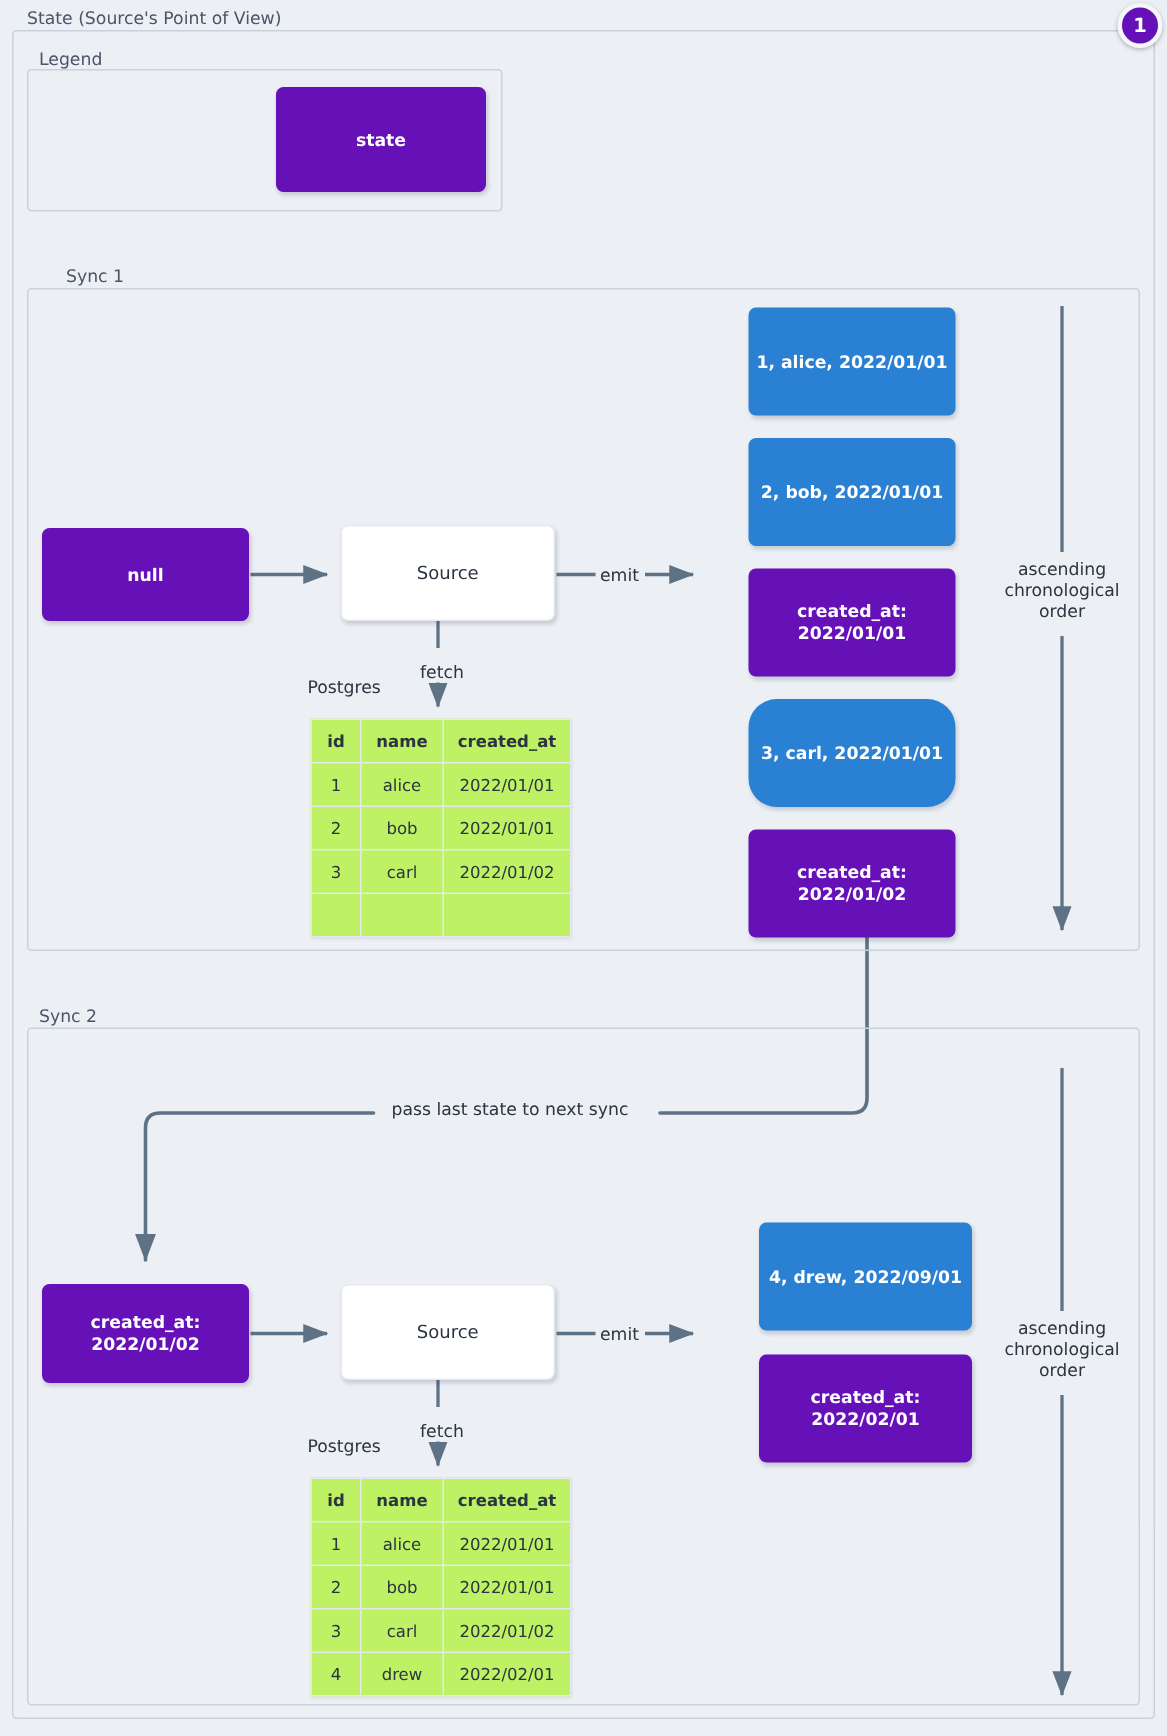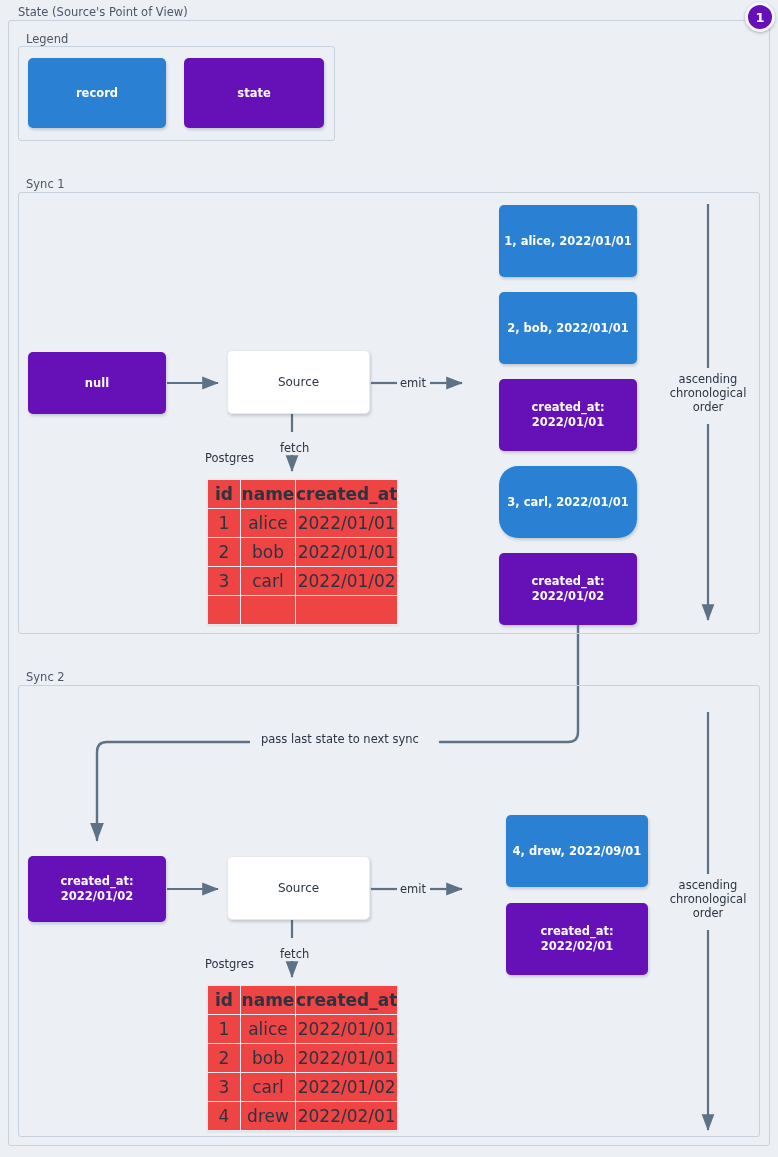--- a/index.html
+++ b/index.html
@@ -89,22 +89,22 @@
     color: #2b3440;
     background: #eceff4;
     padding: 0 3px;
     white-space: nowrap;
   }
 
   
   table.pg {
     position: absolute;
     border-collapse: collapse;
-    background: #ef4444;
-    font-size: 17px;
+    background: #bef264;
+    font-size: 11px;
     box-shadow: 0 1px 2px rgba(40,55,75,0.10);
   }
   table.pg th, table.pg td {
     border: 1px solid #e4e8ef;
     text-align: center;
     padding: 0;
     height: 28px;
     color: #2b3440;
     font-weight: normal;
   }
@@ -195,29 +195,26 @@
       <line x1="708" y1="930" x2="708" y2="1130" stroke="#5d7285" stroke-width="2.2" marker-end="url(#arrow)"></line>
     </g>
   </svg>
 
   <div class="group" style="left:8px; top:20px; width:762px; height:1126px;"></div>
   <div class="group-label" style="left:14px; top:6px;">State (Source's Point of View)</div>
 
   <div class="group" style="left:18px; top:46px; width:317px; height:95px;"></div>
   <div class="group-label" style="left:22px; top:33px;">Legend</div>
 
-  <div class="node record" style="left:28px; top:58px; width:138px; height:70px;">
-    <span>record</span>
-  </div>
   <div class="node state" style="left:184px; top:58px; width:140px; height:70px;">
     <span>state</span>
   </div>
 
   <div class="group" style="left:18px; top:192px; width:742px; height:442px;"></div>
-  <div class="group-label" style="left:22px; top:178px;">Sync 1</div>
+  <div class="group-label" style="left:40px; top:178px;">Sync 1</div>
 
   <div class="node state" style="left:28px; top:352px; width:138px; height:62px;">
     <span>null</span>
   </div>
 
   <div class="node plain" style="left:227px; top:350px; width:143px; height:64px;">
     <span>Source</span>
   </div>
 
   <div class="edge-label" style="left:397px; top:376px;">emit</div>

